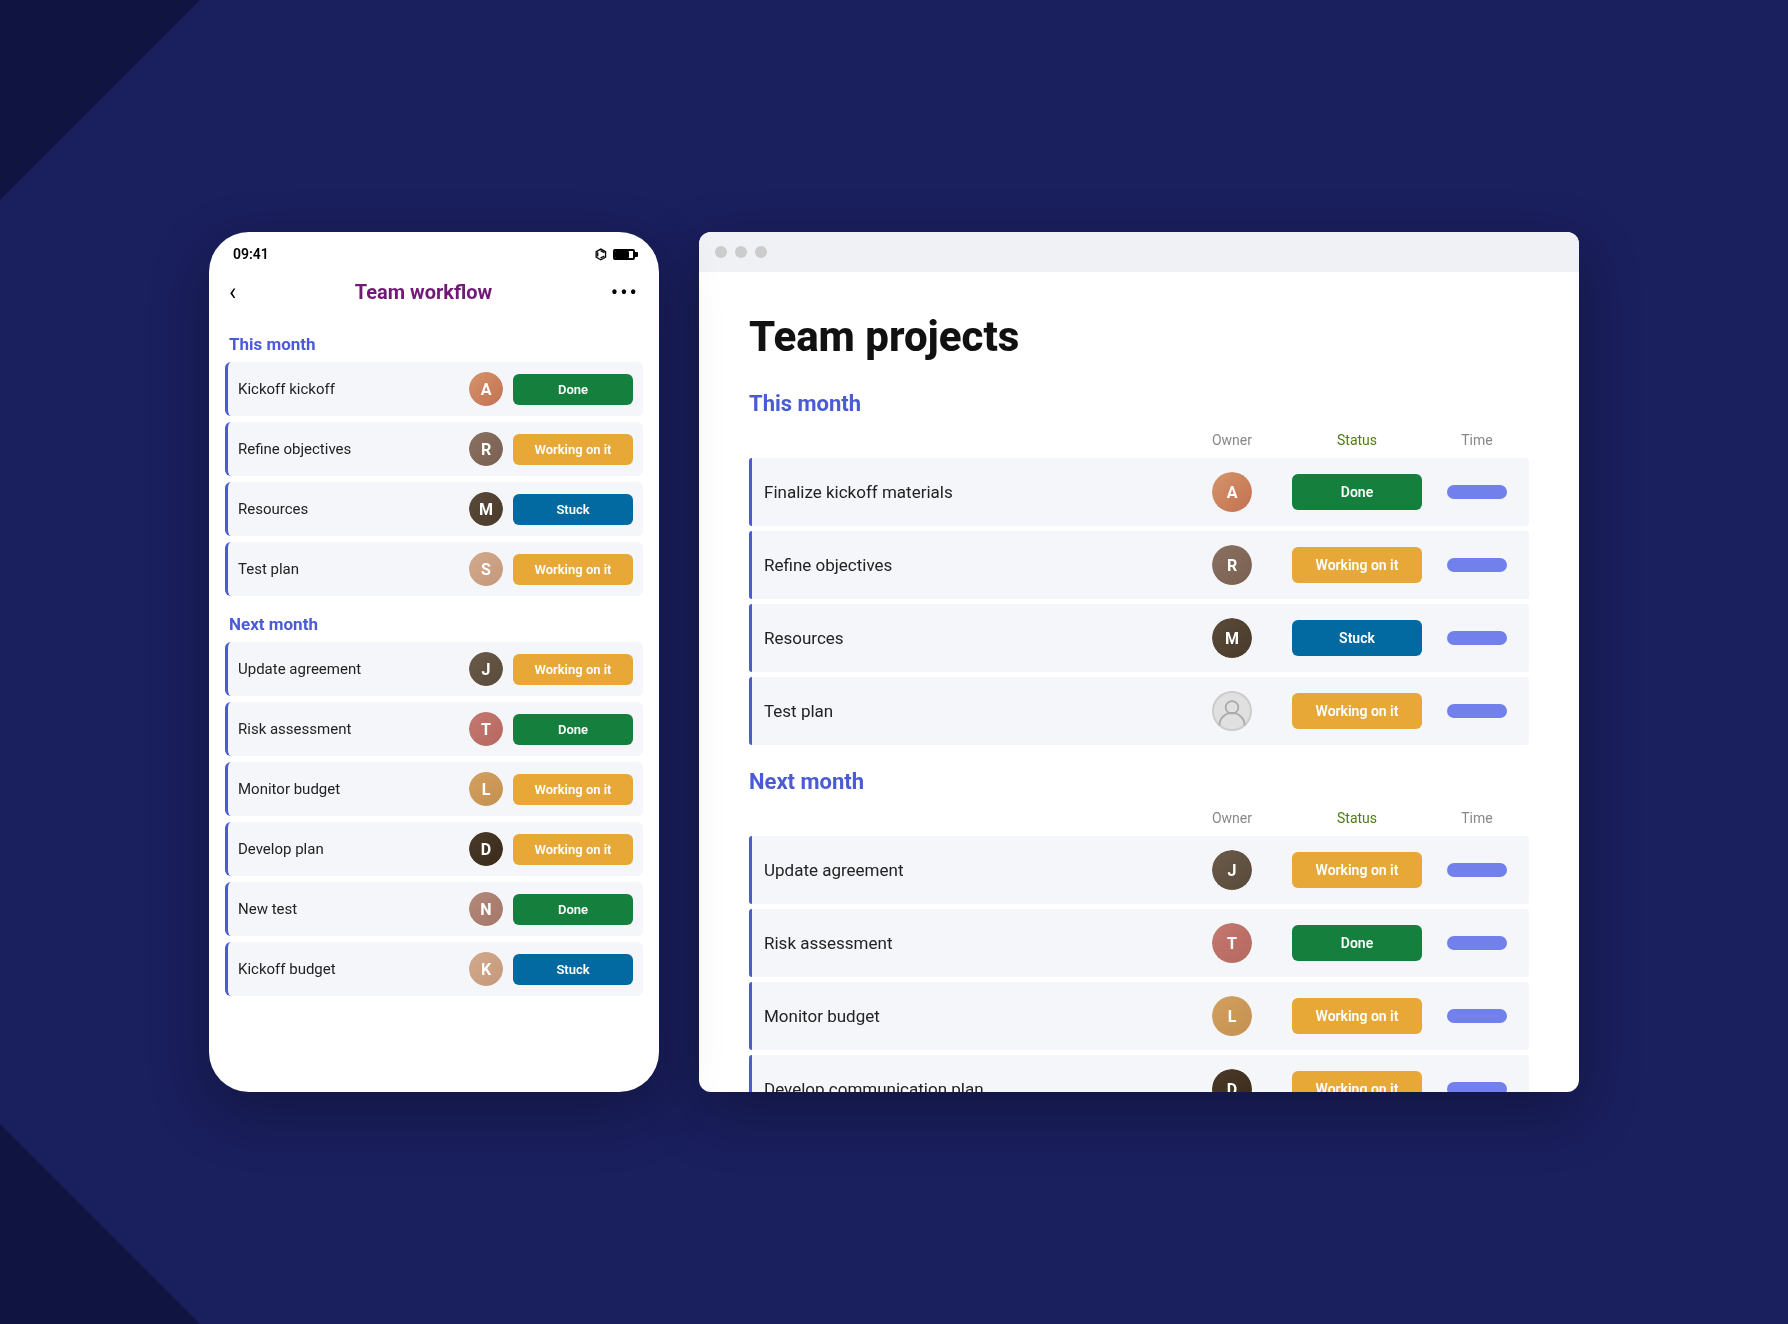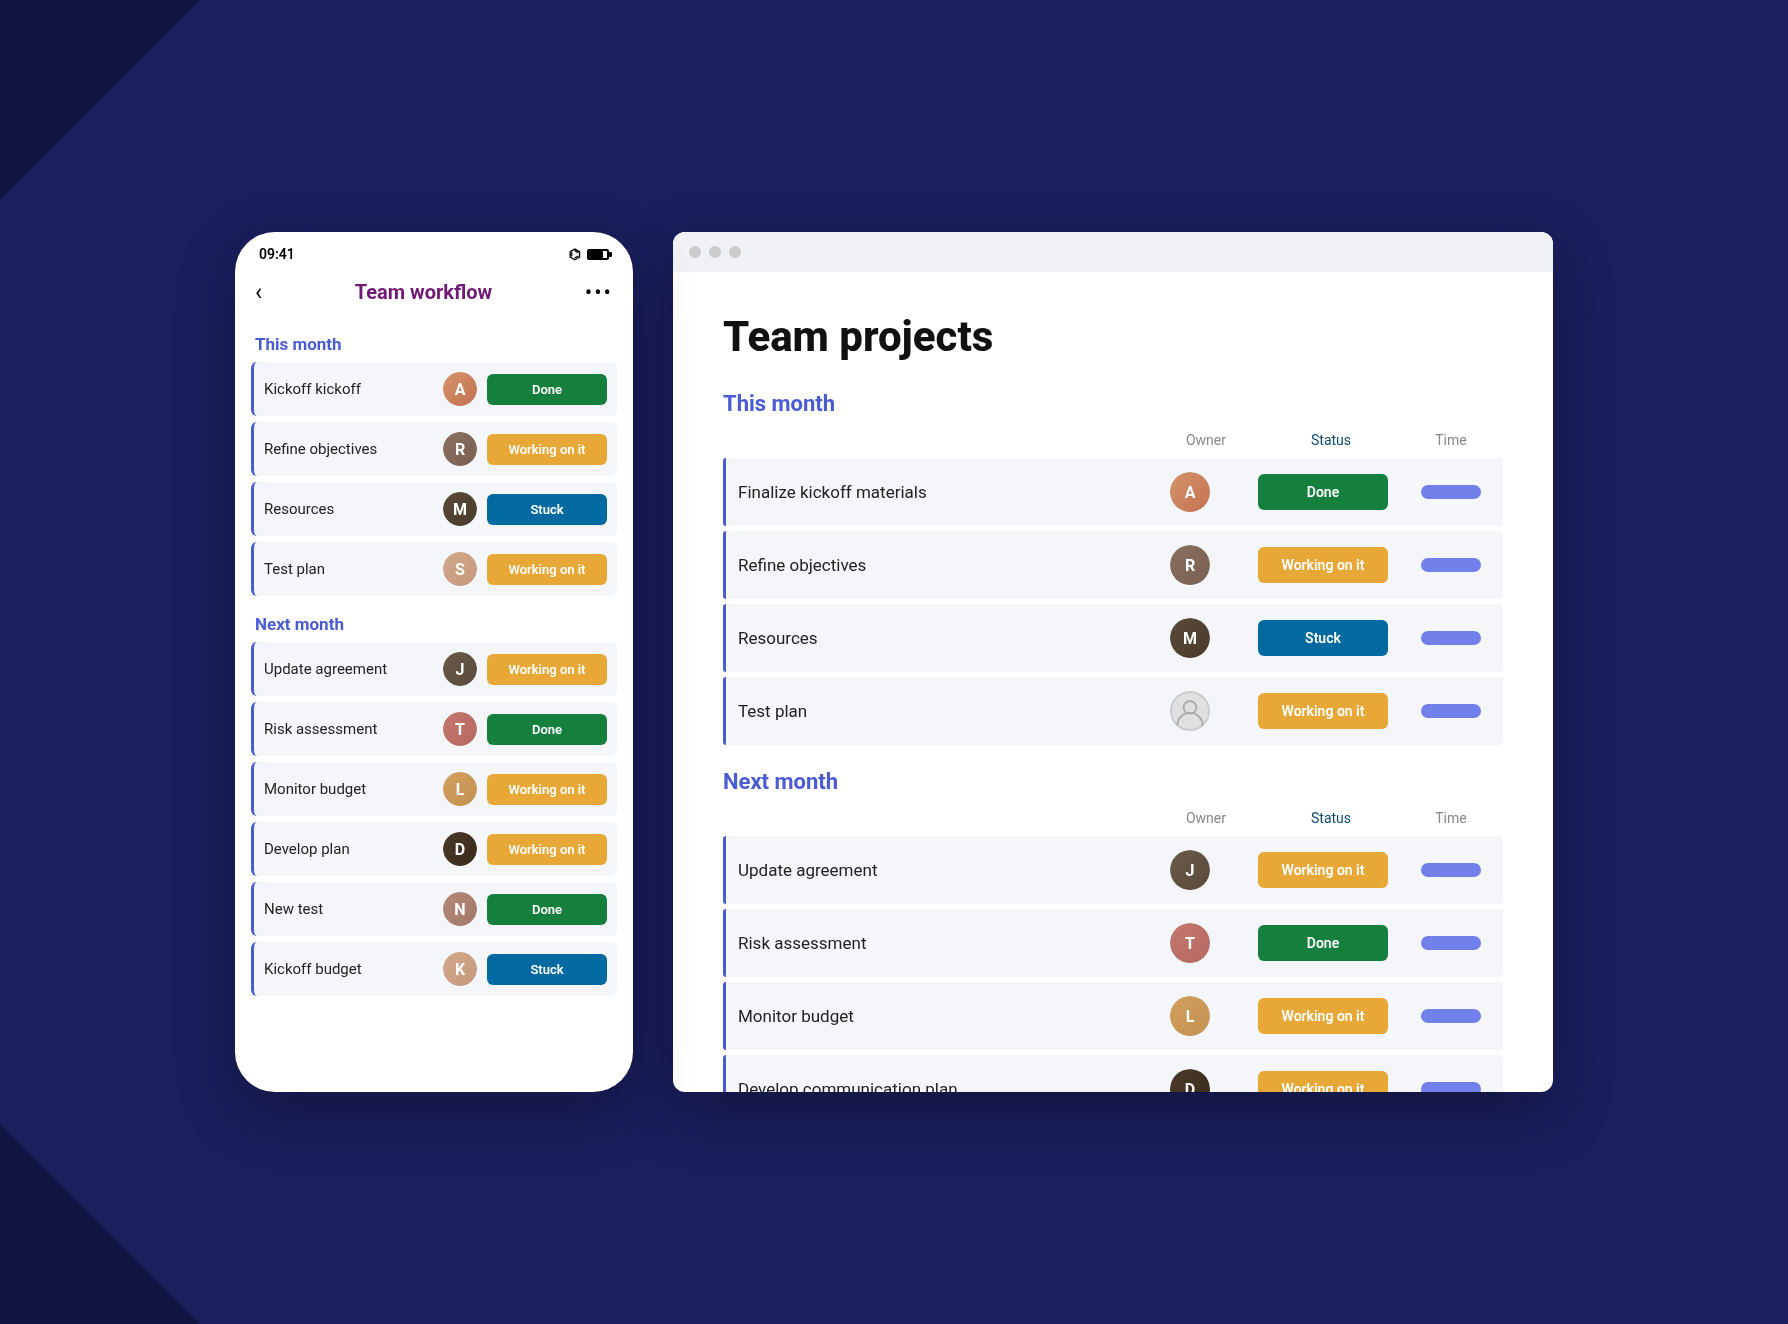--- a/index.html
+++ b/index.html
@@ -38,21 +38,21 @@
       gap: 40px;
       padding: 40px;
     }
 
     
     .phone-wrapper {
       position: relative;
       flex-shrink: 0;
     }
     .phone {
-      width: 398px;
+      width: 450px;
       height: 860px;
       background: #ffffff;
       border-radius: 40px;
       box-shadow: 0 20px 60px rgba(0,0,0,0.3);
       overflow: hidden;
       display: flex;
       flex-direction: column;
     }
     .phone-status-bar {
       display: flex;
@@ -213,21 +213,20 @@
     }
 
     .dt-row {
       display: flex;
       align-items: center;
       background: #f5f6fa;
       padding: 14px 12px;
       margin-bottom: 5px;
       border-left: 3px solid #4a5bd4;
       border-radius: 3px;
-      gap: 8px;
     }
     .dt-name {
       flex: 1;
       font-size: 17px;
       color: #222;
     }
     .dt-owner {
       width: 90px;
       display: flex;
       justify-content: center;
@@ -266,21 +265,21 @@
       opacity: 0.85;
     }
     .desktop-col-headers {
       display: flex;
       align-items: center;
       padding: 4px 12px 4px 15px;
       margin-bottom: 6px;
     }
     .col-h-name { flex: 1; font-size: 14px; color: #888; }
     .col-h-owner { width: 90px; text-align: center; font-size: 14px; color: #888; }
-    .col-h-status { width: 160px; text-align: center; font-size: 14px; color: #0c4a6e; }
+    .col-h-status { width: 160px; text-align: center; font-size: 14px; color: #4d7c0f; }
     .col-h-time { width: 80px; text-align: center; font-size: 14px; color: #888; }
 
     
     .avatar-face {
       width: 100%;
       height: 100%;
       border-radius: 50%;
       display: flex;
       align-items: center;
       justify-content: center;

